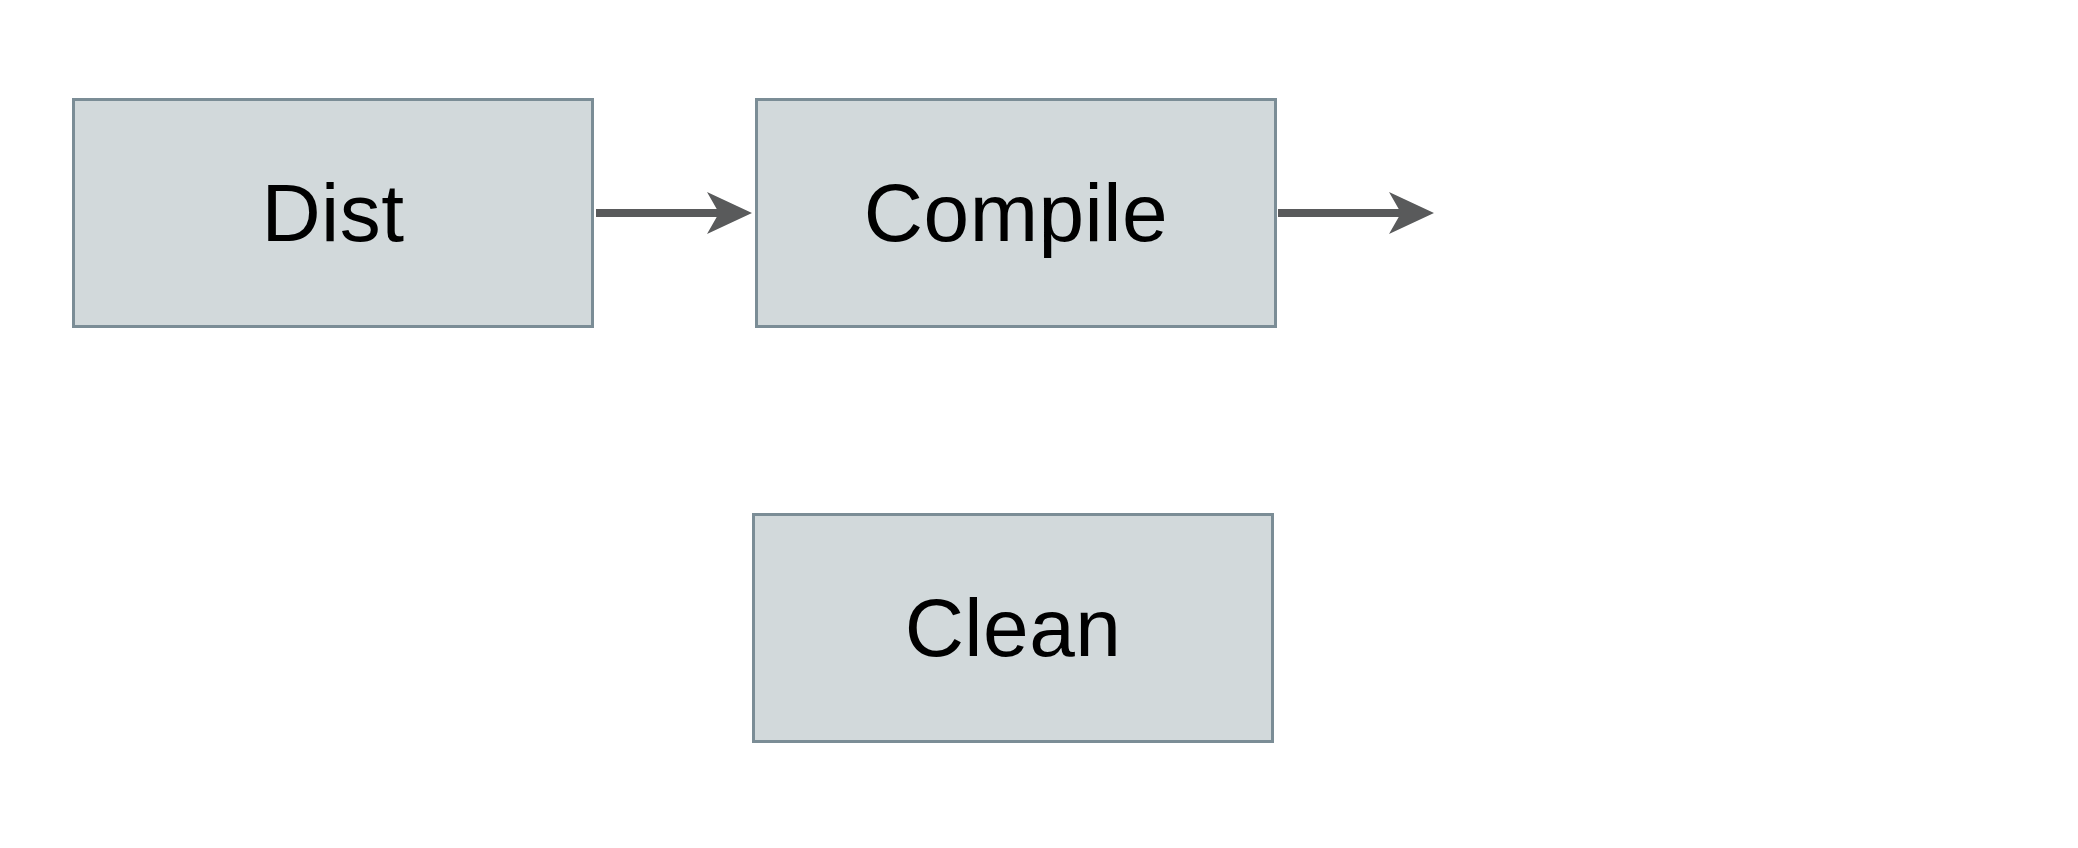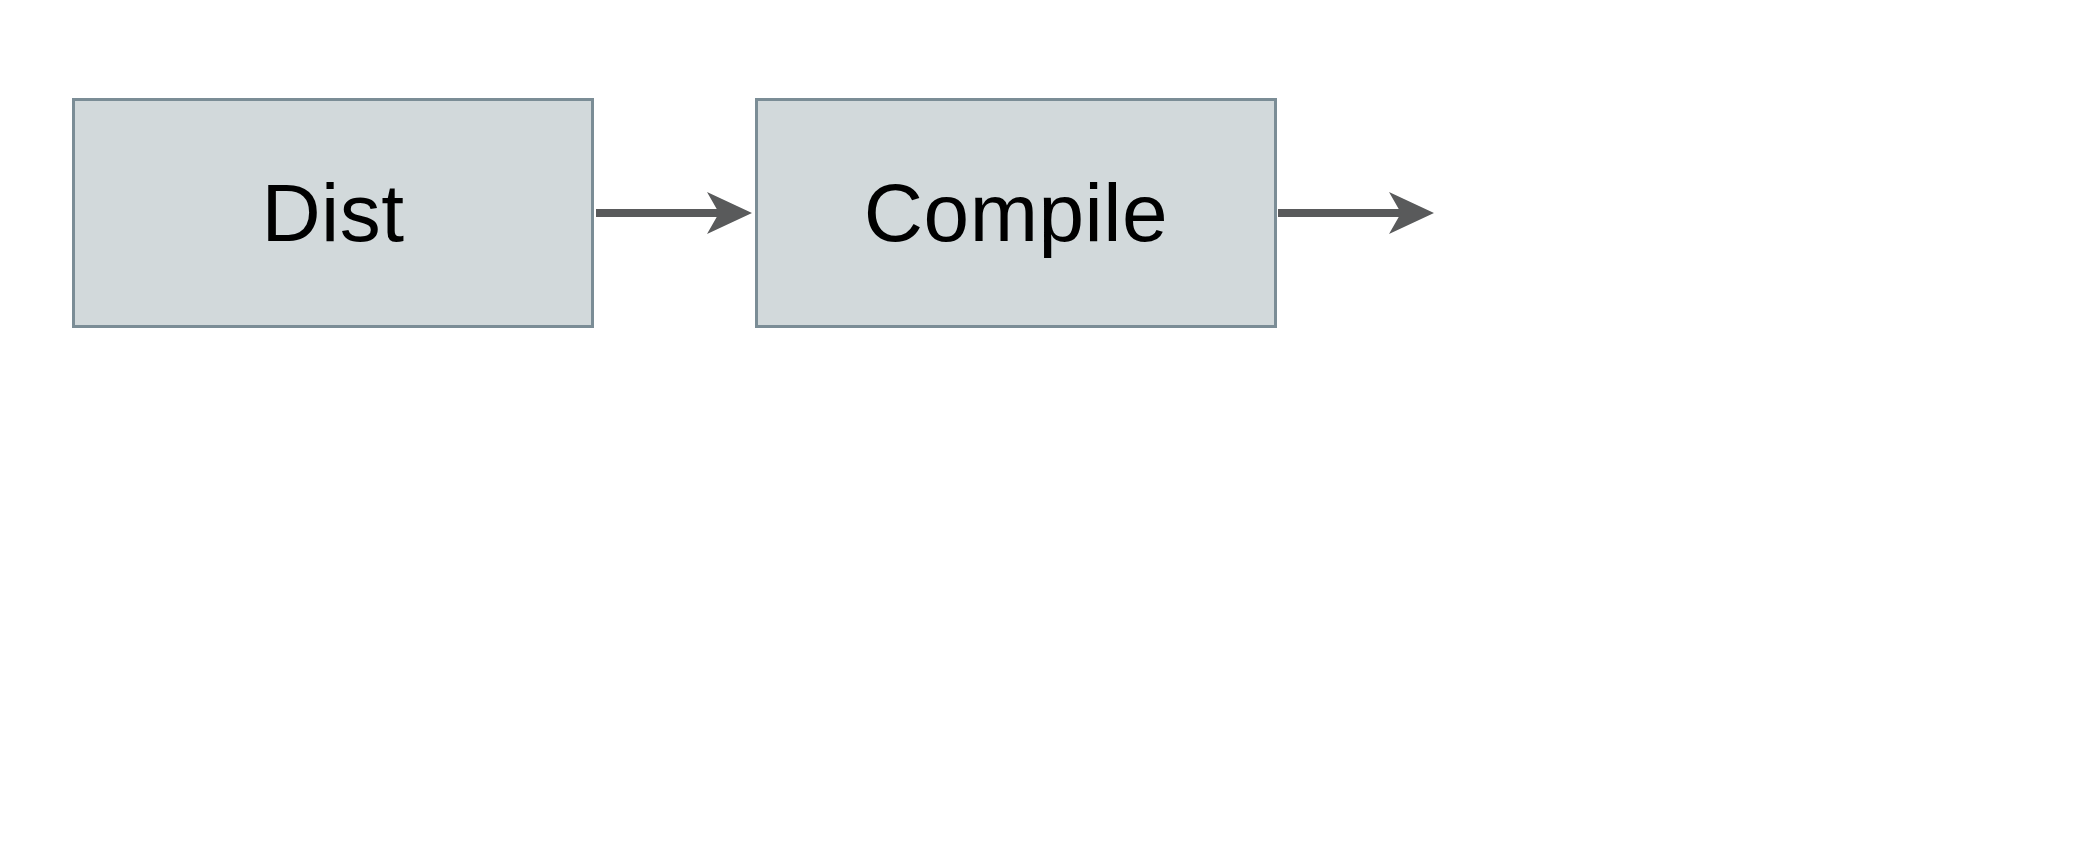--- a/index.html
+++ b/index.html
@@ -70,14 +70,17 @@
 
   <div class="node node-dist">
     <span class="node-label">Dist</span>
   </div>
 
   <div class="node node-compile">
     <span class="node-label">Compile</span>
   </div>
 
 
+  <div class="node node-clean">
+    <span class="node-label">Clean</span>
+  </div>
 
 </div>
 
 </body></html>

